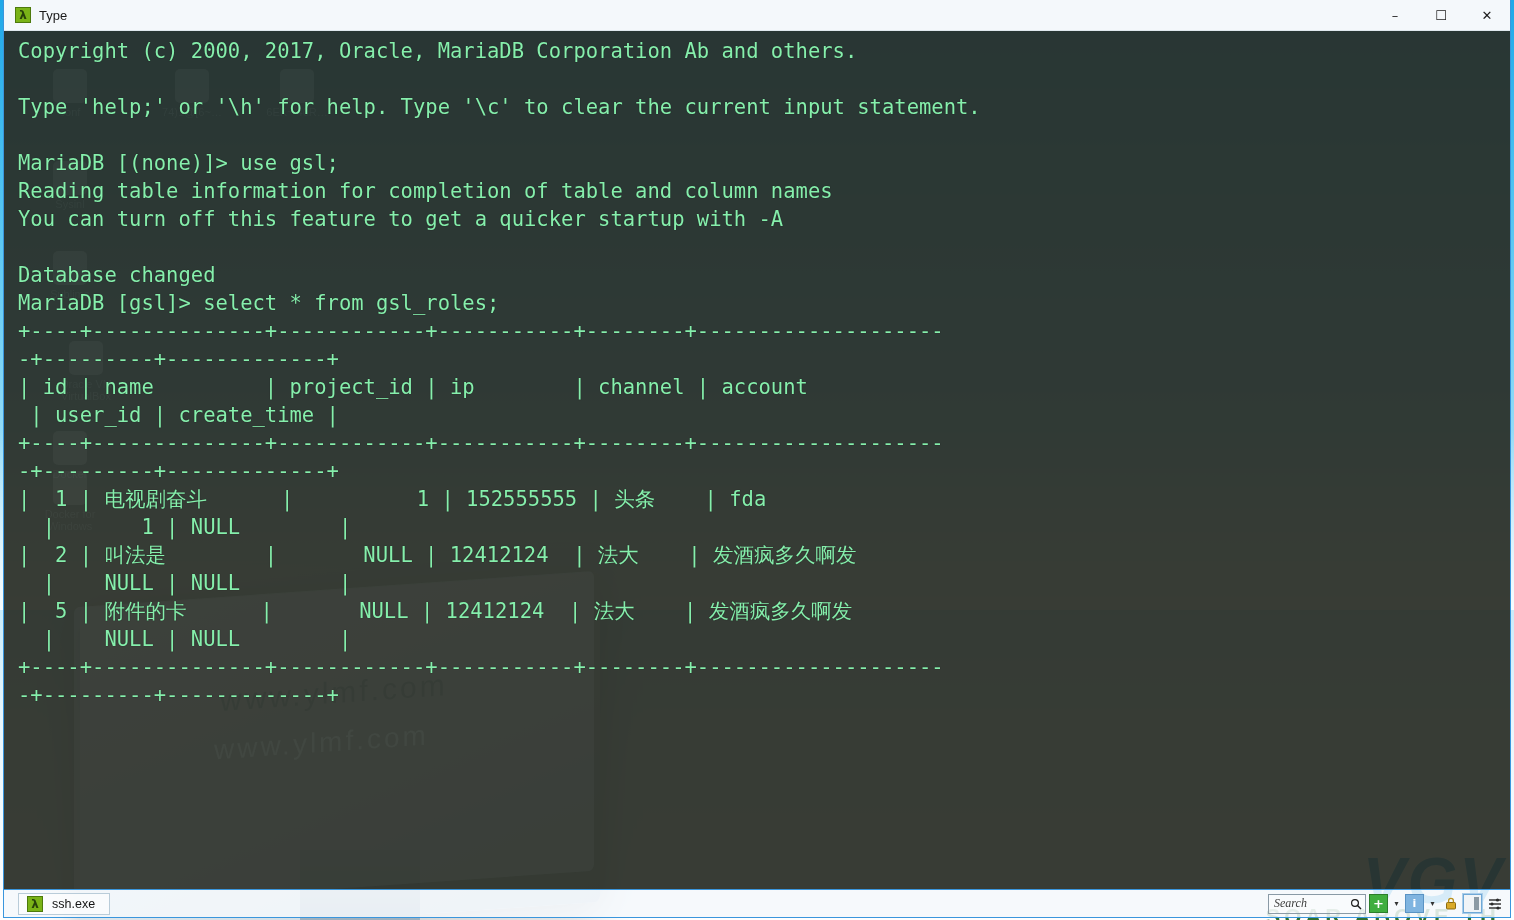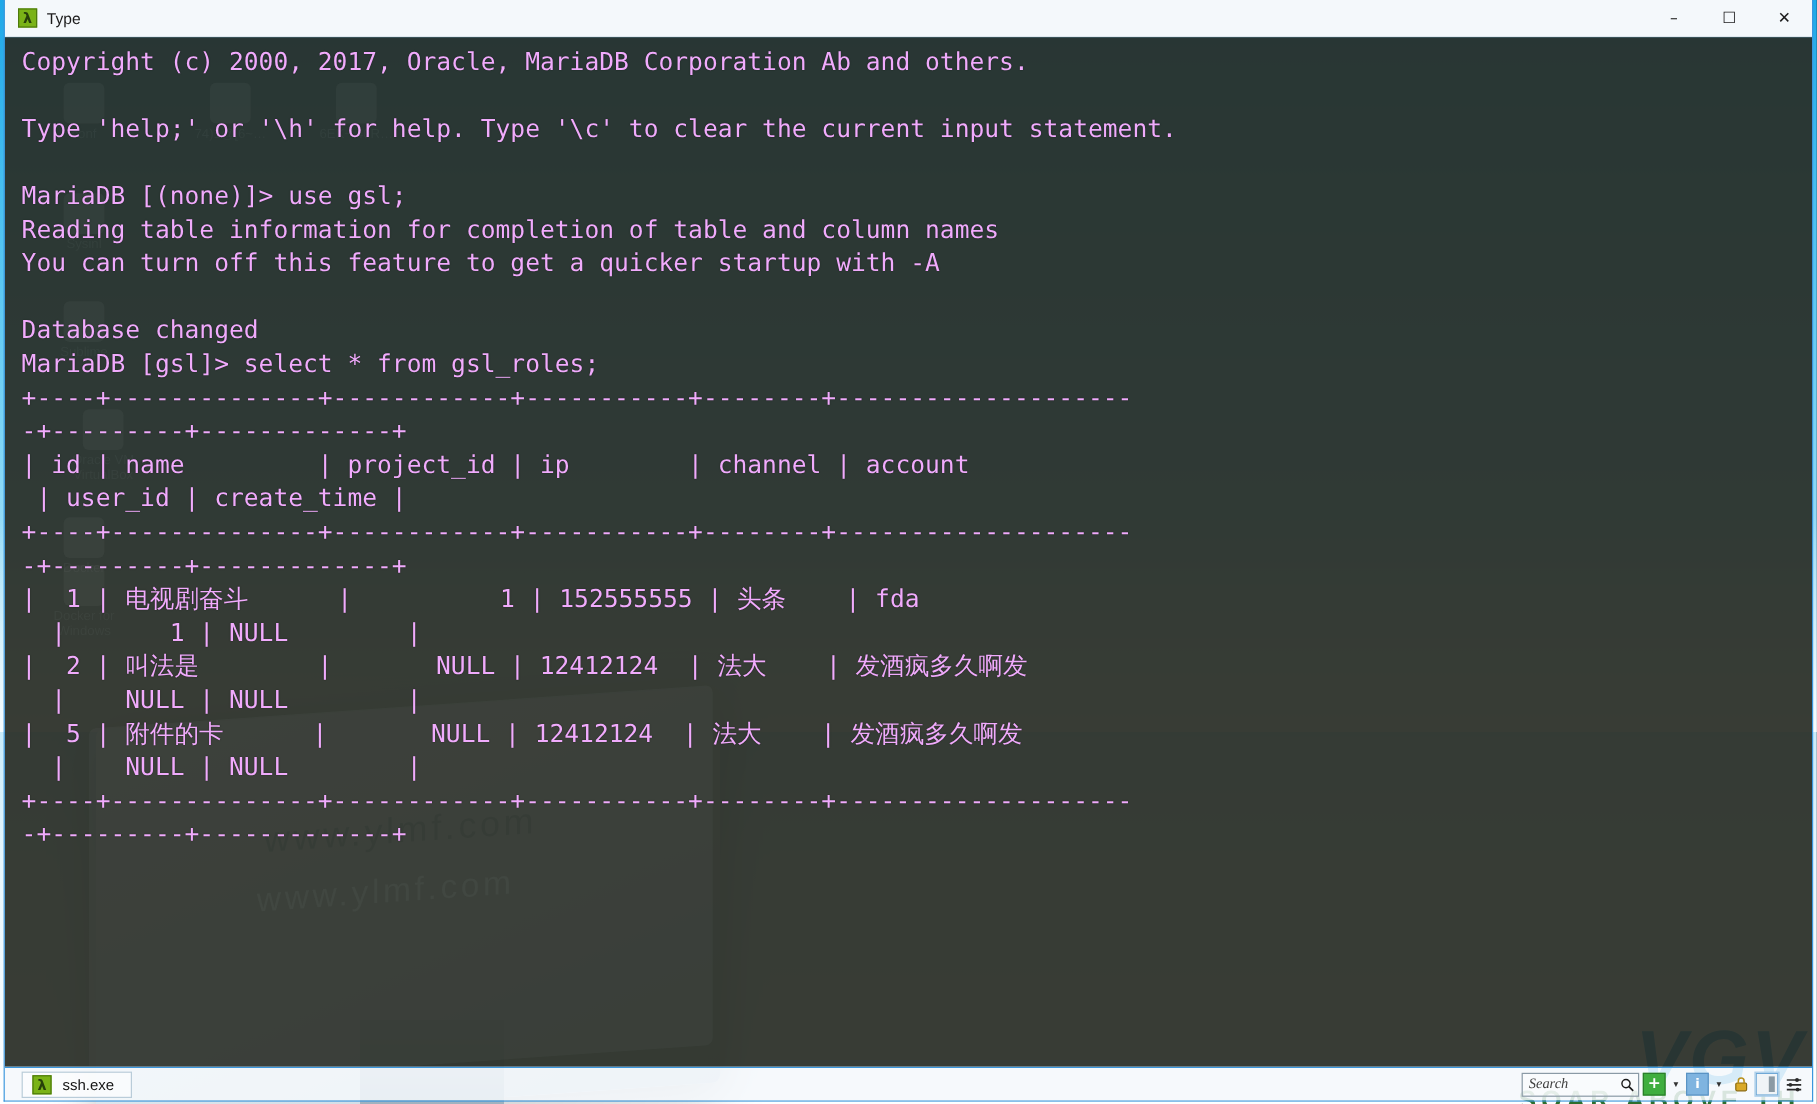--- a/index.html
+++ b/index.html
@@ -144,21 +144,21 @@
     overflow: hidden;
     background: rgba(41,45,38,0.93);
   }
   #term-inner {
     position: absolute;
     left: 0; top: 0; right: 0; bottom: 0;
     padding: 6px 0 0 14px;
     font-family: "DejaVu Sans Mono", monospace;
     font-size: 20.5px;
     line-height: 28px;
-    color: #f0abfc;
+    color: #86efac;
     white-space: pre;
     letter-spacing: 0px;
     text-shadow: 0 0 1px rgba(0,0,0,.7);
   }
   #term-inner .ln { display: block; height: 28px; }
 
   
   .ghost {
     position: absolute;
     color: rgba(190,200,205,0.055);

